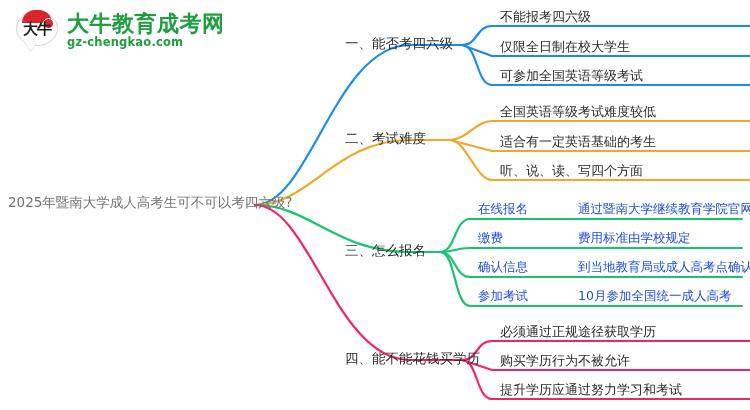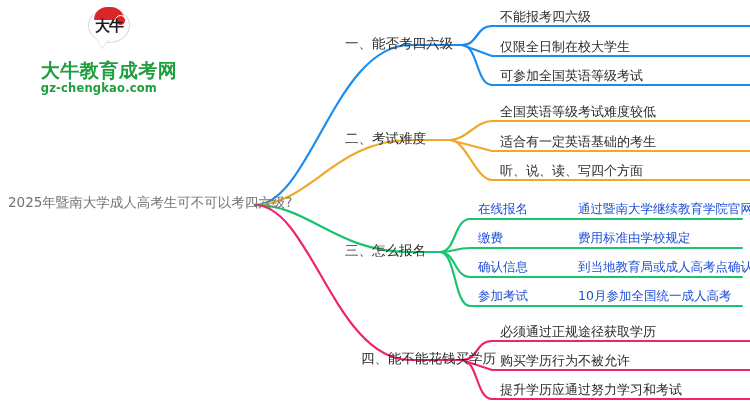--- a/index.html
+++ b/index.html
@@ -13,21 +13,21 @@
   #root {
     position: relative;
     width: 750px; height: 410px;
     background: #ffffff;
   }
   
   #logo {
     position: absolute;
     left: 14px; top: 6px;
     width: 190px; height: 50px;
-    display: flex; align-items: center; gap: 7px; flex-direction: column;
+    display: flex; align-items: center; gap: 7px;
   }
   #logo-mark {
     position: relative;
     width: 46px; height: 44px;
     flex: 0 0 46px;
   }
   #logo-bubble {
     position: absolute; left: 2px; top: 2px;
     width: 42px; height: 35px;
     background: #ffffff;
@@ -65,21 +65,21 @@
     text-align: center;
     font-size: 15px;
     font-weight: 700;
     color: #1d1d1d;
     letter-spacing: -1px;
     line-height: 17px;
     font-family: "DejaVu Sans", "Liberation Sans", sans-serif;
   }
   #logo-text { display: flex; flex-direction: column; justify-content: center; }
   #logo-title {
-    font-size: 19px; font-weight: 700; color: #1e9e3e;
+    font-size: 22px; font-weight: 700; color: #1e9e3e;
     letter-spacing: 0.5px; line-height: 22px; white-space: nowrap;
   }
   #logo-sub {
     font-size: 11.5px; font-weight: 700; color: #1e9e3e;
     letter-spacing: 0.2px; line-height: 14px; white-space: nowrap;
   }
 
   
   #wires { position: absolute; left: 0; top: 0; width: 750px; height: 410px; }
 
@@ -167,19 +167,19 @@
       <div class="node leaf" style="left: 500px; top: 164px;">听、说、读、写四个方面</div>
       <div class="node branch-label" style="left: 345px; top: 244px;">三、怎么报名</div>
       <div class="node leaf-small" style="left: 478px; top: 203px;">在线报名</div>
       <div class="node leaf-small" style="left: 578px; top: 203px;">通过暨南大学继续教育学院官网</div>
       <div class="node leaf-small" style="left: 478px; top: 232px;">缴费</div>
       <div class="node leaf-small" style="left: 578px; top: 232px;">费用标准由学校规定</div>
       <div class="node leaf-small" style="left: 478px; top: 261px; text-align: center;">确认信息</div>
       <div class="node leaf-small" style="left: 578px; top: 261px;">到当地教育局或成人高考点确认</div>
       <div class="node leaf-small" style="left: 478px; top: 290px;">参加考试</div>
       <div class="node leaf-small" style="left: 578px; top: 290px;">10月参加全国统一成人高考</div>
-      <div class="node branch-label" style="left: 345px; top: 352px; margin-left: 16px;">四、能不能花钱买学历</div>
+      <div class="node branch-label" style="left: 345px; top: 352px;">四、能不能花钱买学历</div>
       <div class="node leaf" style="left: 500px; top: 325px;">必须通过正规途径获取学历</div>
       <div class="node leaf" style="left: 500px; top: 354px;">购买学历行为不被允许</div>
       <div class="node leaf" style="left: 500px; top: 383px;">提升学历应通过努力学习和考试</div>
     </div>
 
 </div>
 
 </body></html>

